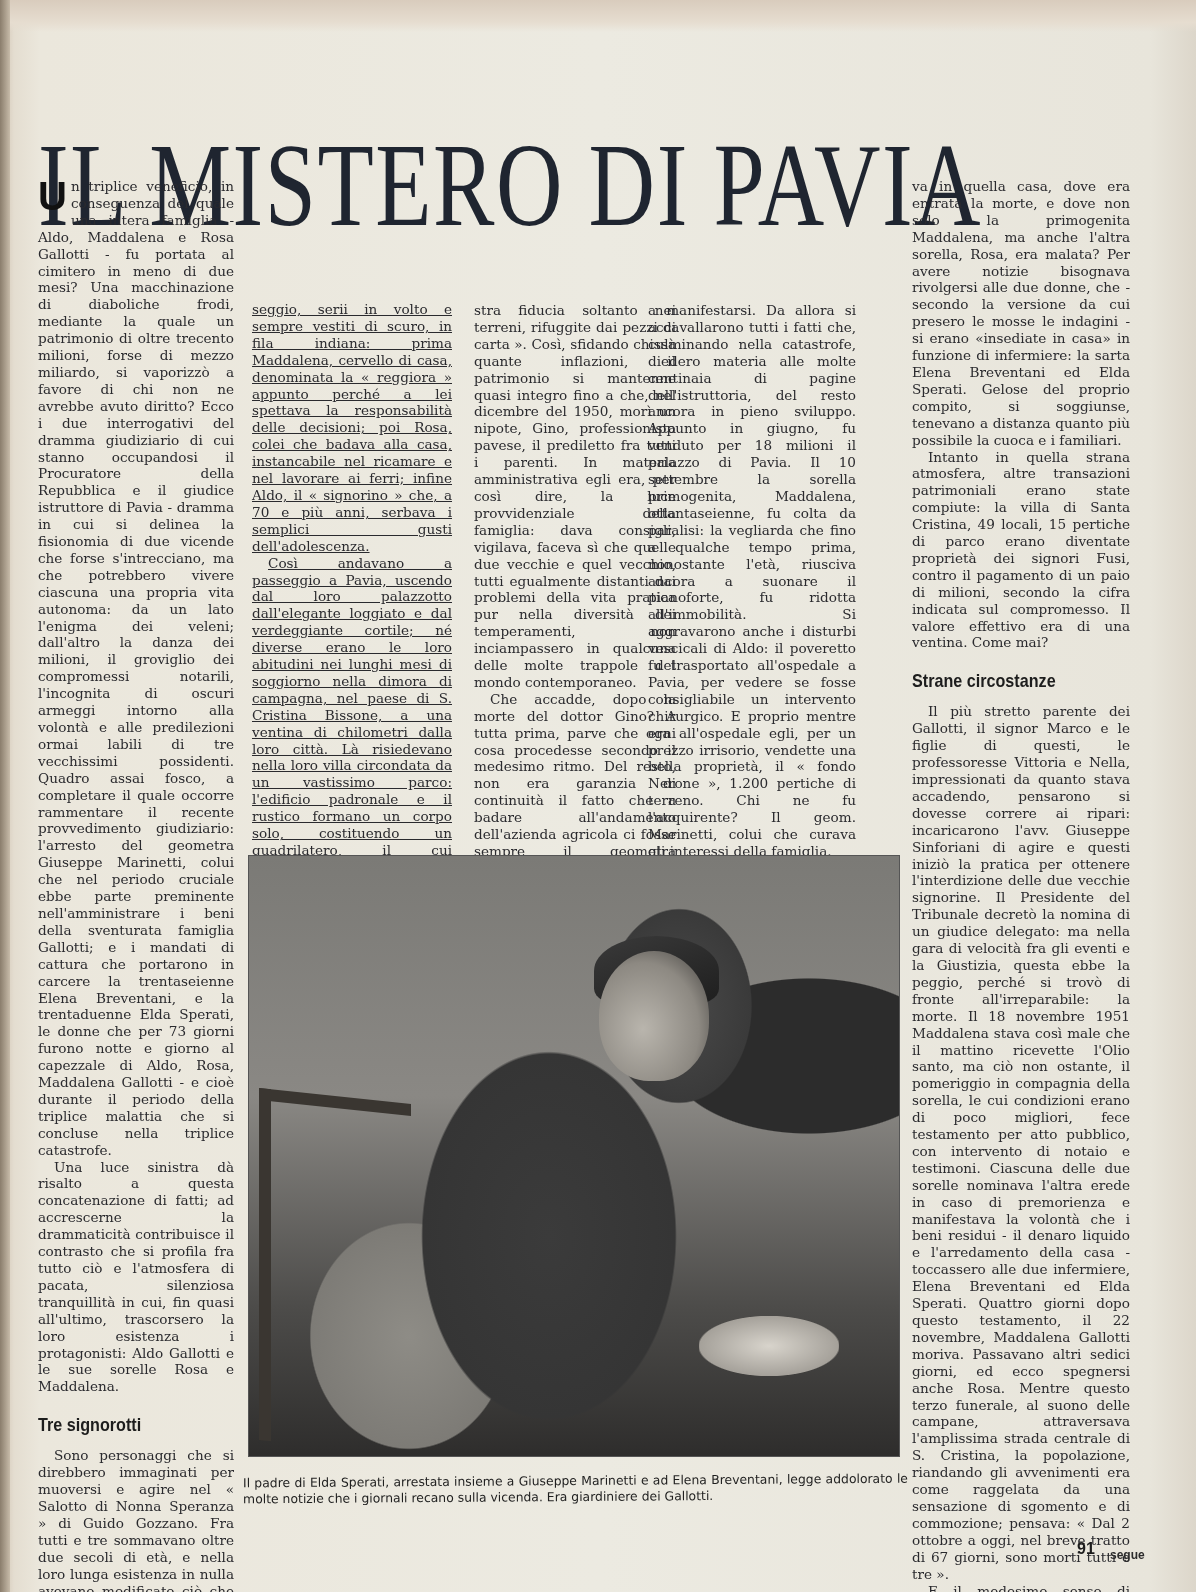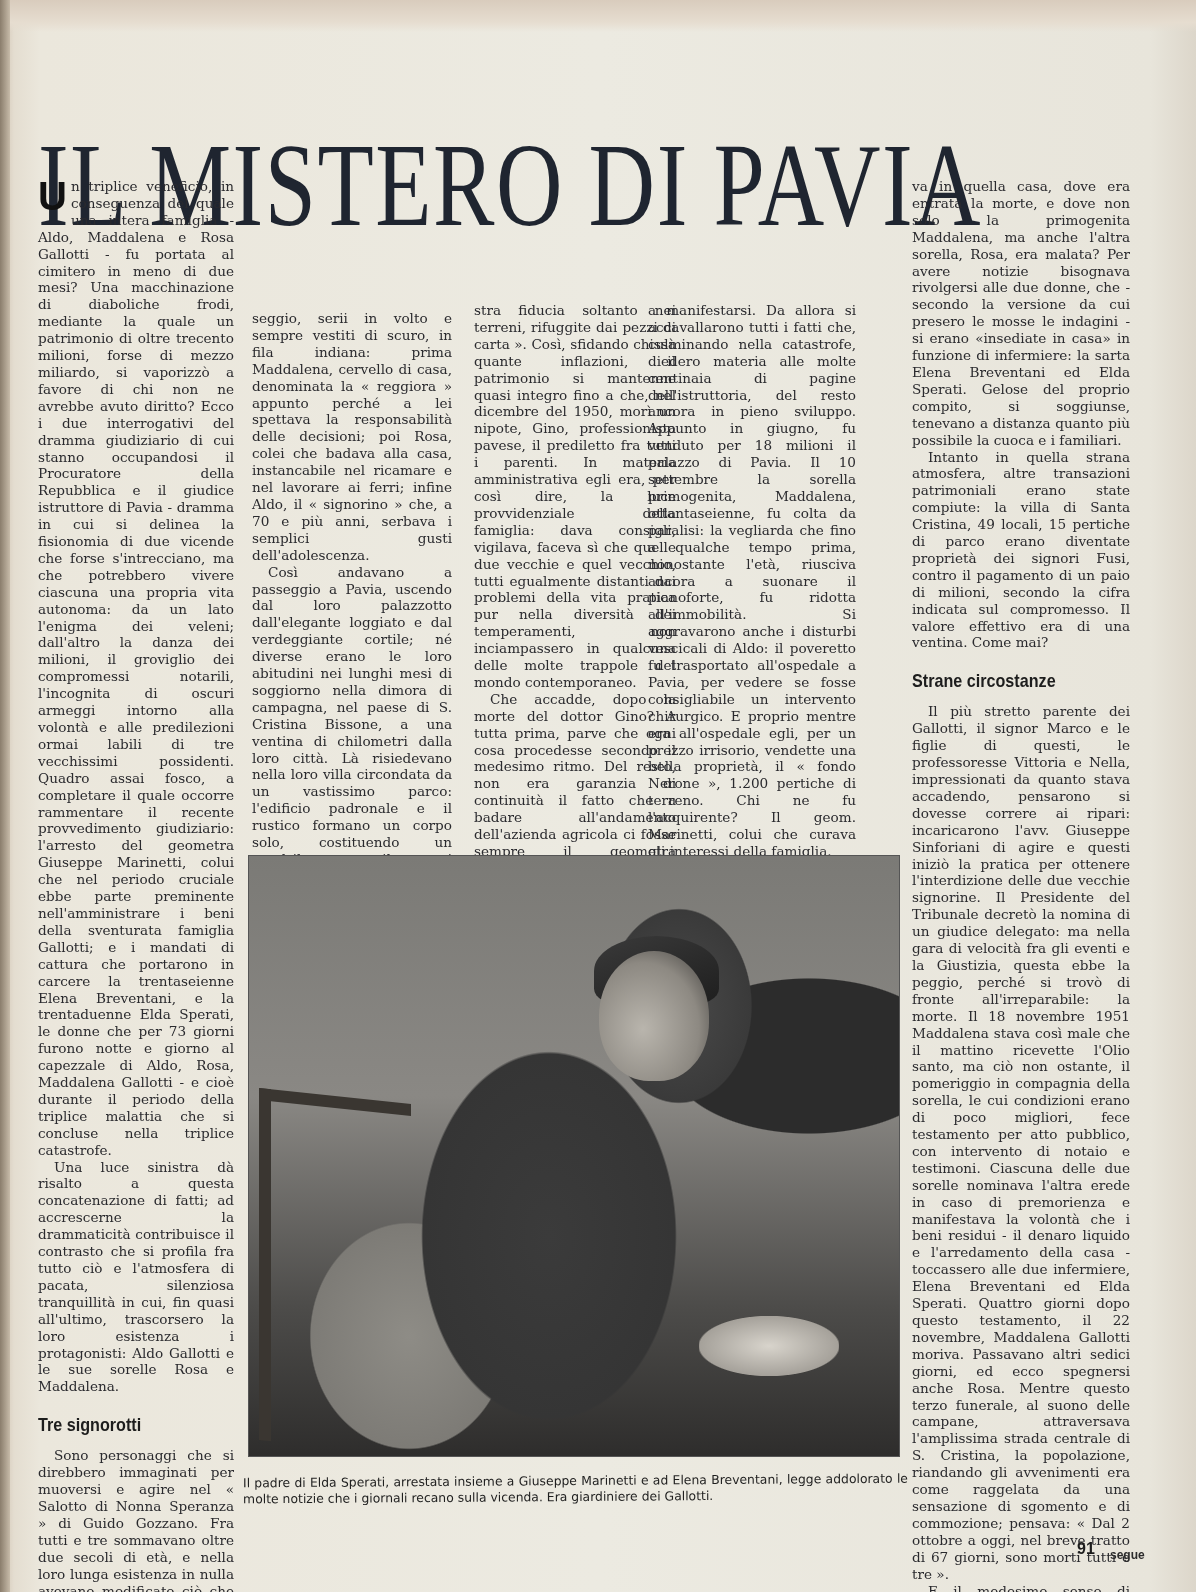--- a/index.html
+++ b/index.html
@@ -115,21 +115,21 @@
   <h1 class="headline">IL MISTERO DI PAVIA</h1>
 
 
   <div class="col" style="left:38px; top:178px; width:196px;">
     <p class="noindent"><span class="dropcap">U</span><span>n triplice veneficio, in conseguenza del quale una intera famiglia - Aldo, Maddalena e Rosa Gallotti - fu portata al cimitero in meno di due mesi? Una macchinazione di diaboliche frodi, mediante la quale un patrimonio di oltre trecento milioni, forse di mezzo miliardo, si vaporizzò a favore di chi non ne avrebbe avuto diritto? Ecco i due interrogativi del dramma giudiziario di cui stanno occupandosi il Procuratore della Repubblica e il giudice istruttore di Pavia - dramma in cui si delinea la fisionomia di due vicende che forse s'intrecciano, ma che potrebbero vivere ciascuna una propria vita autonoma: da un lato l'enigma dei veleni; dall'altro la danza dei milioni, il groviglio dei compromessi notarili, l'incognita di oscuri armeggi intorno alla volontà e alle predilezioni ormai labili di tre vecchissimi possidenti. Quadro assai fosco, a completare il quale occorre rammentare il recente provvedimento giudiziario: l'arresto del geometra Giuseppe Marinetti, colui che nel periodo cruciale ebbe parte preminente nell'amministrare i beni della sventurata famiglia Gallotti; e i mandati di cattura che portarono in carcere la trentaseienne Elena Breventani, e la trentaduenne Elda Sperati, le donne che per 73 giorni furono notte e giorno al capezzale di Aldo, Rosa, Maddalena Gallotti - e cioè durante il periodo della triplice malattia che si concluse nella triplice catastrofe.</span></p>
     <p>Una luce sinistra dà risalto a questa concatenazione di fatti; ad accrescerne la drammaticità contribuisce il contrasto che si profila fra tutto ciò e l'atmosfera di pacata, silenziosa tranquillità in cui, fin quasi all'ultimo, trascorsero la loro esistenza i protagonisti: Aldo Gallotti e le sue sorelle Rosa e Maddalena.</p>
     <div class="subhead">Tre signorotti</div>
     <p>Sono personaggi che si direbbero immaginati per muoversi e agire nel « Salotto di Nonna Speranza » di Guido Gozzano. Fra tutti e tre sommavano oltre due secoli di età, e nella loro lunga esistenza in nulla avevano modificato ciò che gli era stato insegnato dai genitori e dai nonni; del tempo dell'infanzia intatto era persino l'uso dei vezzeggiativi: fra loro si chiamavano ancora Nino, Nina e Lena come ai giorni della scuola elementare. Discendevano da Alessandro Brambilla, illustre pavese del '700, medico alla Corte di Maria Teresa; con le ricchezze era entrata in famiglia l'aura di dignità e d'importanza respirata dall'avo nell'ambiente della reggia; tutto ciò si capiva al solo vedere, per esempio, quanto fossero compassati il fratello e le due sorelle quando uscivano a pas-</p>
   </div>
 
-  <div class="col" style="left:252px; top:310px; width:200px;">
+  <div class="col" style="left:252px; top:301px; width:200px;text-decoration:underline;">
     <p class="noindent">seggio, serii in volto e sempre vestiti di scuro, in fila indiana: prima Maddalena, cervello di casa, denominata la « reggiora » appunto perché a lei spettava la responsabilità delle decisioni; poi Rosa, colei che badava alla casa, instancabile nel ricamare e nel lavorare ai ferri; infine Aldo, il « signorino » che, a 70 e più anni, serbava i semplici gusti dell'adolescenza.</p>
     <p>Così andavano a passeggio a Pavia, uscendo dal loro palazzotto dall'elegante loggiato e dal verdeggiante cortile; né diverse erano le loro abitudini nei lunghi mesi di soggiorno nella dimora di campagna, nel paese di S. Cristina Bissone, a una ventina di chilometri dalla loro città. Là risiedevano nella loro villa circondata da un vastissimo parco: l'edificio padronale e il rustico formano un corpo solo, costituendo un quadrilatero, il cui perimetro costituiva quasi i confini del loro regno. E quasi regale era l'isolamento dei tre signorotti.</p>
     <p>Erano ricchi. Dei buoni tempi antichi i Gallotti, di generazione in generazione, avevano tenuto fede anche al più prezioso fra tutti gli insegnamenti: « Riponete la vo-</p>
   </div>
 
   <div class="col" style="left:474px; top:302px; width:202px;">
     <p class="noindent">stra fiducia soltanto nei terreni, rifuggite dai pezzi di carta ». Così, sfidando chissà quante inflazioni, il patrimonio si mantenne quasi integro fino a che, nel dicembre del 1950, morì un nipote, Gino, professionista pavese, il prediletto fra tutti i parenti. In materia amministrativa egli era, per così dire, la luce provvidenziale della famiglia: dava consigli, vigilava, faceva sì che quelle due vecchie e quel vecchio, tutti egualmente distanti dai problemi della vita pratica pur nella diversità dei temperamenti, non inciampassero in qualcuna delle molte trappole del mondo contemporaneo.</p>
     <p>Che accadde, dopo la morte del dottor Gino? A tutta prima, parve che ogni cosa procedesse secondo il medesimo ritmo. Del resto, non era garanzia di continuità il fatto che a badare all'andamento dell'azienda agricola ci fosse sempre il geometra Giuseppe Marinetti? Costui aveva tale responsabilità fin dal 1923: geometra del comune di Corteolona, a due passi da S. Cristina, era, si può dire, sempre sul posto. Ma grosse novità erano alle porte. Nel giugno del 1951 cominciarono</p>
   </div>
 

